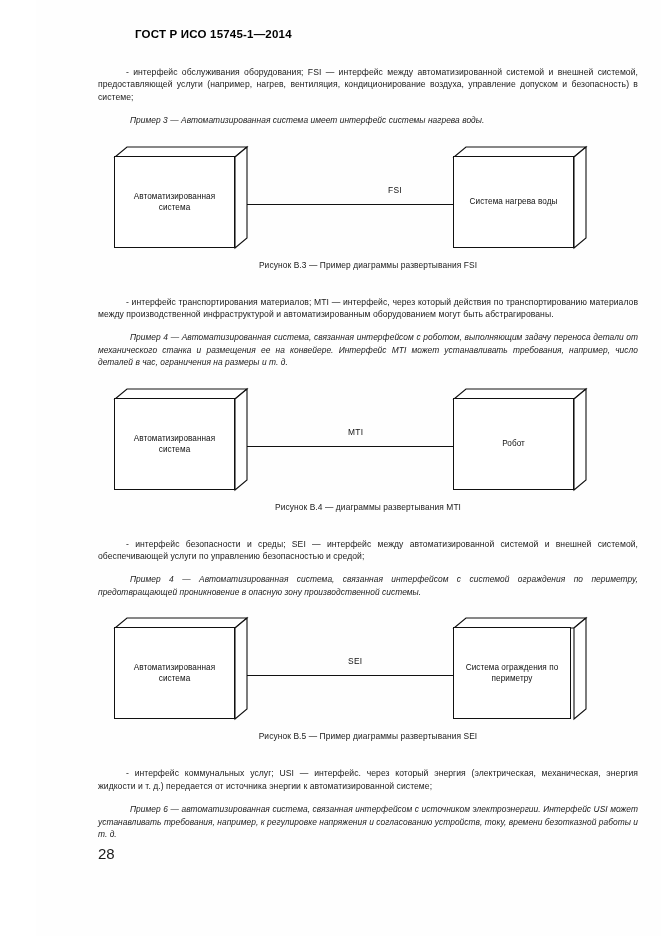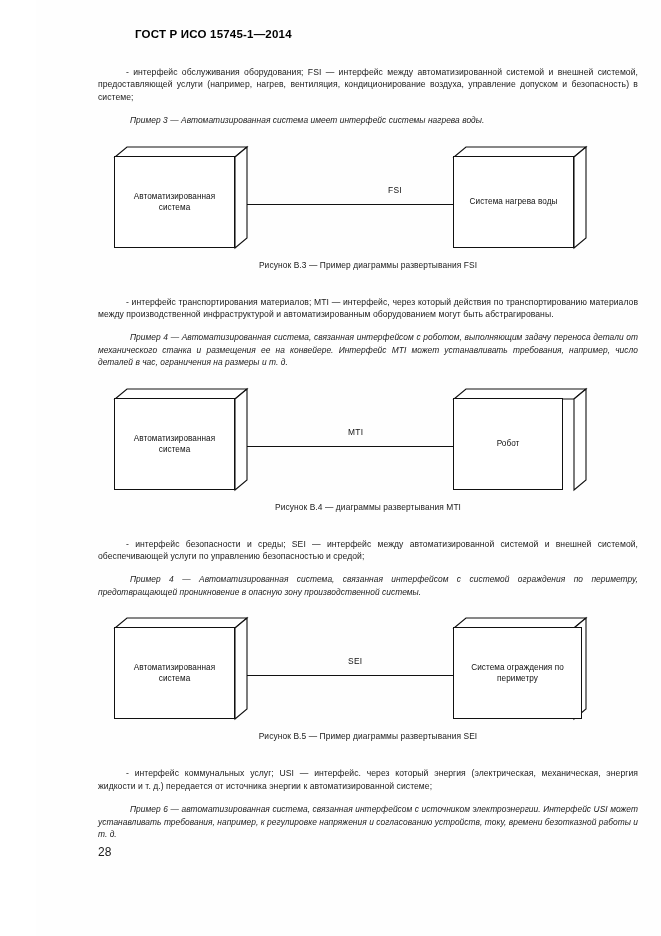--- a/index.html
+++ b/index.html
@@ -131,21 +131,21 @@
     text-align: center;
     font-size: 8.4px;
     color: #1a1a1a;
     letter-spacing: 0.1px;
     margin-top: 6px;
   }
   .page-number {
     position: absolute;
     left: 62px;
     top: 845px;
-    font-size: 12px;
+    font-size: 15px;
     color: #1a1a1a;
   }
 </style>
 </head>
 <body>
 
 <div class="page">
 
   <div class="content">
 
@@ -220,21 +220,21 @@
             </div>
           </div>
         </div>
 
         <div class="node" style="left:355px; top:2px;">
           <div class="box3d">
             <svg width="134" height="103" aria-hidden="true">
               <polygon points="1,11 13,1 133,1 121,11" fill="#ffffff" stroke="#111111" stroke-width="1.1"></polygon>
               <polygon points="121,11 133,1 133,92 121,102" fill="#ffffff" stroke="#111111" stroke-width="1.1"></polygon>
             </svg>
-            <div class="front" style="width:110px; height:92px;">
+            <div class="front" style="width:121px; height:92px;">
               <span class="label">Робот</span>
             </div>
           </div>
         </div>
 
       </div>
       <div class="fig-caption">Рисунок В.4  —  диаграммы развертывания MTI</div>
     </div>
 
     <div class="gap-lg"></div>
@@ -264,21 +264,21 @@
             </div>
           </div>
         </div>
 
         <div class="node" style="left:355px; top:2px;">
           <div class="box3d">
             <svg width="134" height="103" aria-hidden="true">
               <polygon points="1,11 13,1 133,1 121,11" fill="#ffffff" stroke="#111111" stroke-width="1.1"></polygon>
               <polygon points="121,11 133,1 133,92 121,102" fill="#ffffff" stroke="#111111" stroke-width="1.1"></polygon>
             </svg>
-            <div class="front" style="width:129px; height:92px;">
+            <div class="front" style="width:118px; height:92px;">
               <span class="label">Система ограждения по периметру</span>
             </div>
           </div>
         </div>
 
       </div>
       <div class="fig-caption">Рисунок В.5 —  Пример диаграммы развертывания SEI</div>
     </div>
 
     <div class="gap-lg"></div>

